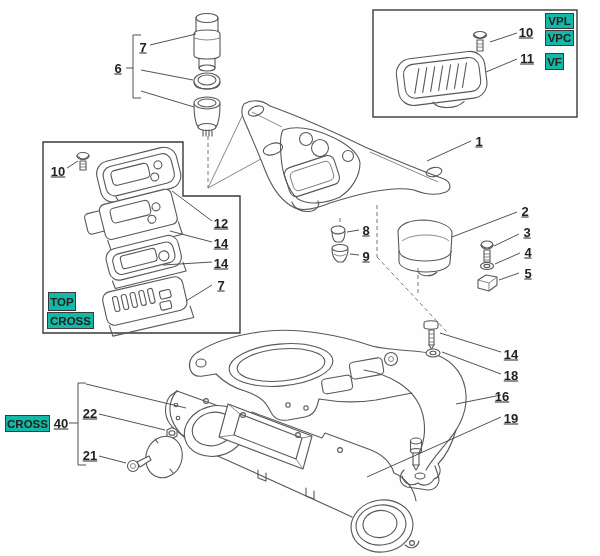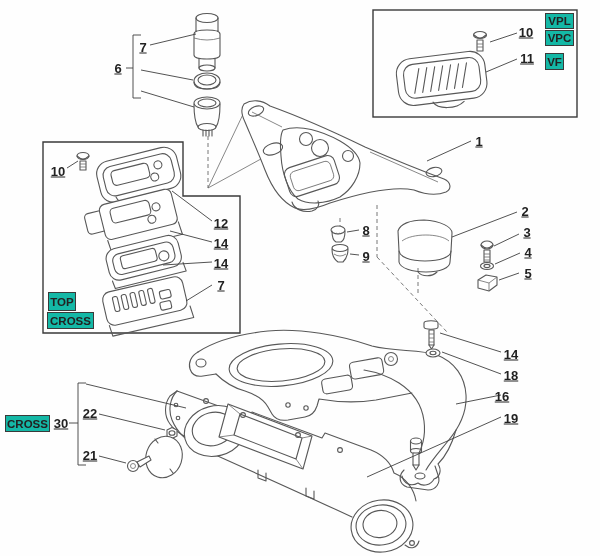--- a/index.html
+++ b/index.html
@@ -310,21 +310,21 @@
 <div class="callout" style="left:58px;top:171px">10</div>
 <div class="callout" style="left:527px;top:58px">11</div>
 <div class="callout" style="left:221px;top:223px">12</div>
 <div class="callout" style="left:221px;top:243px">14</div>
 <div class="callout" style="left:221px;top:263px">14</div>
 <div class="callout" style="left:221px;top:285px">7</div>
 <div class="callout" style="left:502px;top:396px">16</div>
 <div class="callout" style="left:511px;top:354px">14</div>
 <div class="callout" style="left:511px;top:375px">18</div>
 <div class="callout" style="left:511px;top:418px">19</div>
-<div class="callout" style="left:61px;top:423px">30</div>
+<div class="callout" style="left:61px;top:423px">40</div>
 <div class="callout" style="left:90px;top:455px">21</div>
 <div class="callout" style="left:90px;top:413px">22</div>
 
 <div class="tagbox" style="left:545px;top:13px;width:29px;height:16px">VPL</div>
 <div class="tagbox" style="left:545px;top:30px;width:29px;height:16px">VPC</div>
 <div class="tagbox" style="left:545px;top:53px;width:19px;height:17px">VF</div>
 <div class="tagbox" style="left:48px;top:292px;width:28px;height:19px">TOP</div>
 <div class="tagbox" style="left:47px;top:312px;width:47px;height:17px">CROSS</div>
 <div class="tagbox" style="left:5px;top:415px;width:45px;height:17px">CROSS</div>
 

